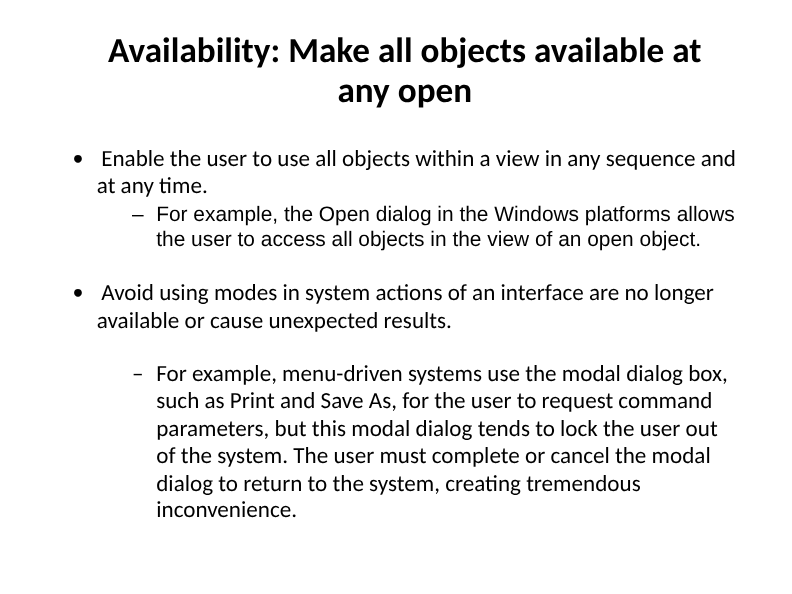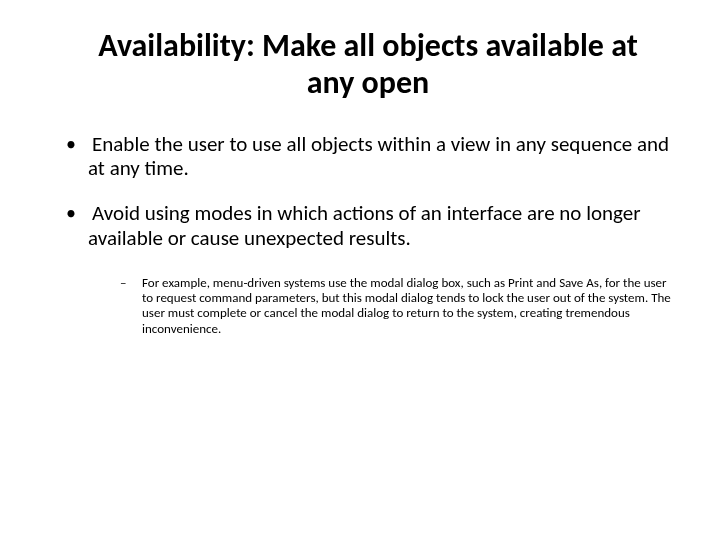--- a/index.html
+++ b/index.html
@@ -52,31 +52,34 @@
     }
     ul.level2 > li::before {
       content: "–";
       position: absolute;
       left: 0;
       top: 0;
     }
     .second-block ul.level2 { margin-top: 24px; }
     .second-block ul.level2 > li {
       font-family: Calibri, Arial, sans-serif;
-      font-size: 13px;
+      font-size: 21px;
     }
   </style>
 </head>
 <body>
 
 <h1 class="title">Availability: Make all objects available at any open</h1>
 
 <ul class="level1">
   <li>
     <span>Enable the user to use all objects within a view in any sequence and at any time.</span>
+    <ul class="level2">
+      <li>For example, the Open dialog in the Windows platforms allows the user to access all objects in the view of an open object.</li>
+    </ul>
   </li>
   <li class="second-block">
-    <span>Avoid using modes in which actions of an interface are no longer available or cause unexpected results.</span>
+    <span>Avoid using modes in system actions of an interface are no longer available or cause unexpected results.</span>
     <ul class="level2">
       <li>For example, menu-driven systems use the modal dialog box, such as Print and Save As, for the user to request command parameters, but this modal dialog tends to lock the user out of the system. The user must complete or cancel the modal dialog to return to the system, creating tremendous inconvenience.</li>
     </ul>
   </li>
 </ul>
 
 </body></html>

